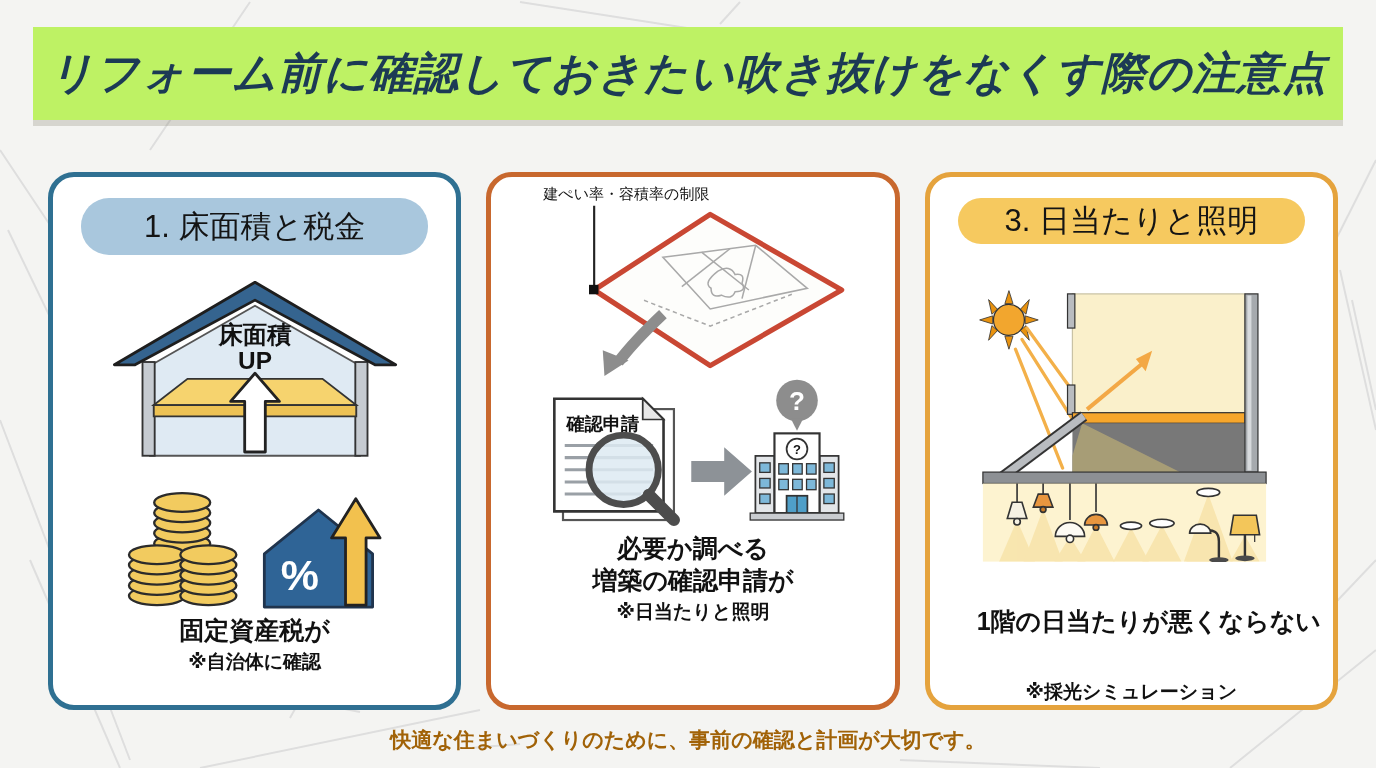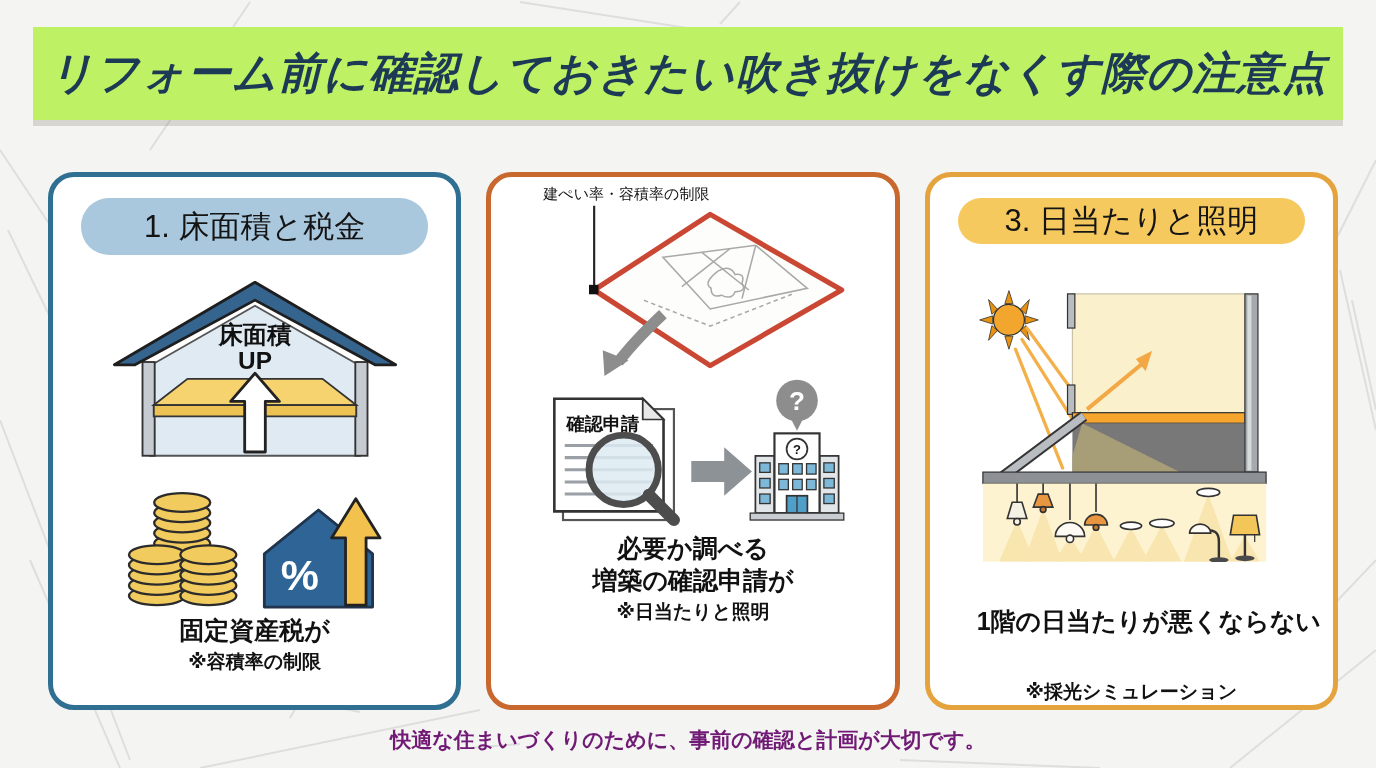--- a/index.html
+++ b/index.html
@@ -46,21 +46,21 @@
 
   .house-svg  { margin-top:12px; }
   .coins-svg  { margin-top:8px; }
   .plan-label { align-self:flex-start; margin:8px 0 0 52px; font-size:15px; font-weight:400; white-space:nowrap; }
   .diamond-svg{ margin-top:0; }
   .docs-svg   { margin-top:0; }
   .light-svg  { margin-top:6px; }
 
   
   .footer { position:absolute; left:0; top:726px; width:1376px; text-align:center; }
-  .footer p { margin:0; font-size:21px; font-weight:900; color:#701a75; }
+  .footer p { margin:0; font-size:21px; font-weight:900; color:#a16207; }
 </style>
 </head>
 <body>
 
 <div class="stage">
 
   <svg class="bg-lines" viewBox="0 0 1376 768">
     <g stroke="#dcdcdc" stroke-width="2" fill="none" opacity="0.9">
       <path d="M250,2 L150,150"></path>
         <path d="M520,2 L700,30"></path>
@@ -124,21 +124,21 @@
             <ellipse cx="100" cy="96" rx="30" ry="10"></ellipse>
         </g>
         <polygon points="160,95 218,48 276,95 276,152 160,152" fill="#2f6496" stroke="#20344d" stroke-width="3" stroke-linejoin="round"></polygon>
         <text x="198" y="134" text-anchor="middle" font-size="46" font-weight="900" fill="#ffffff">%</text>
         <polygon points="258,36 284,78 269,78 269,150 247,150 247,78 232,78" fill="#f2c14e" stroke="#222" stroke-width="3" stroke-linejoin="round"></polygon>
       </svg>
 
       <div class="body-text">
         <div>固定資産税が</div>
       </div>
-      <div class="note">※容積率の制限</div>
+      <div class="note">※自治体に確認</div>
     </section>
 
     <section class="card card2">
 
       <div class="plan-label">建ぺい率・容積率の制限</div>
 
       <svg class="diamond-svg" width="318" height="172" viewBox="0 0 370 200">
         <polyline points="70,2 70,96" stroke="#222" stroke-width="2.5" fill="none"></polyline>
         <polygon points="205,12 358,100 205,188 70,100" fill="#fdfdfb" stroke="#c94733" stroke-width="6" stroke-linejoin="round"></polygon>
         <g stroke="#a9a9a9" stroke-width="1.8" fill="none">

